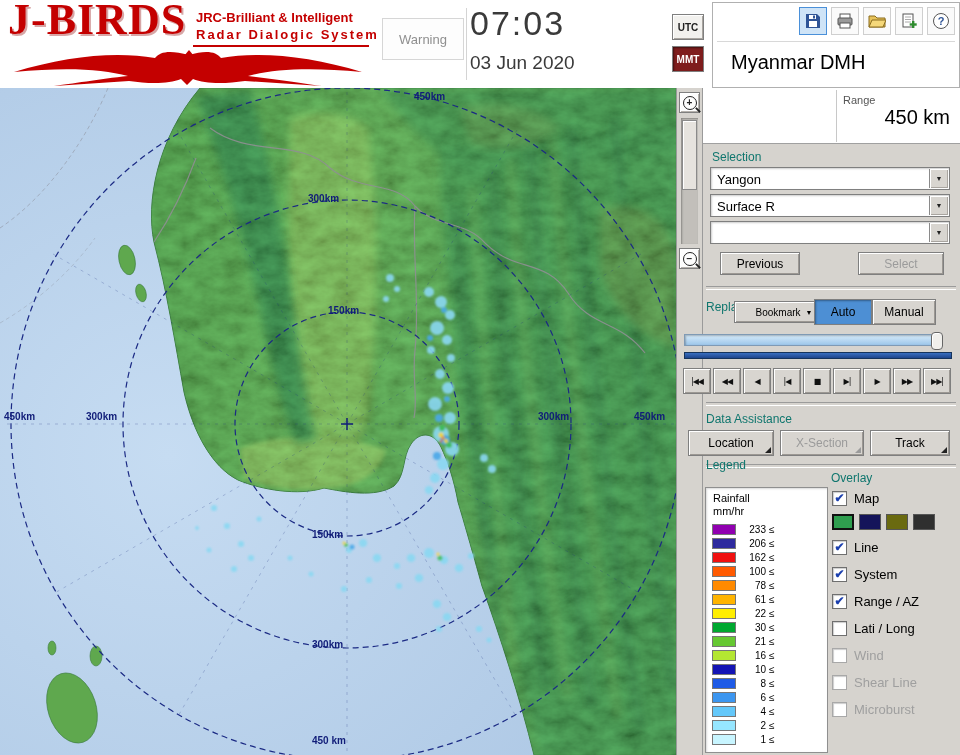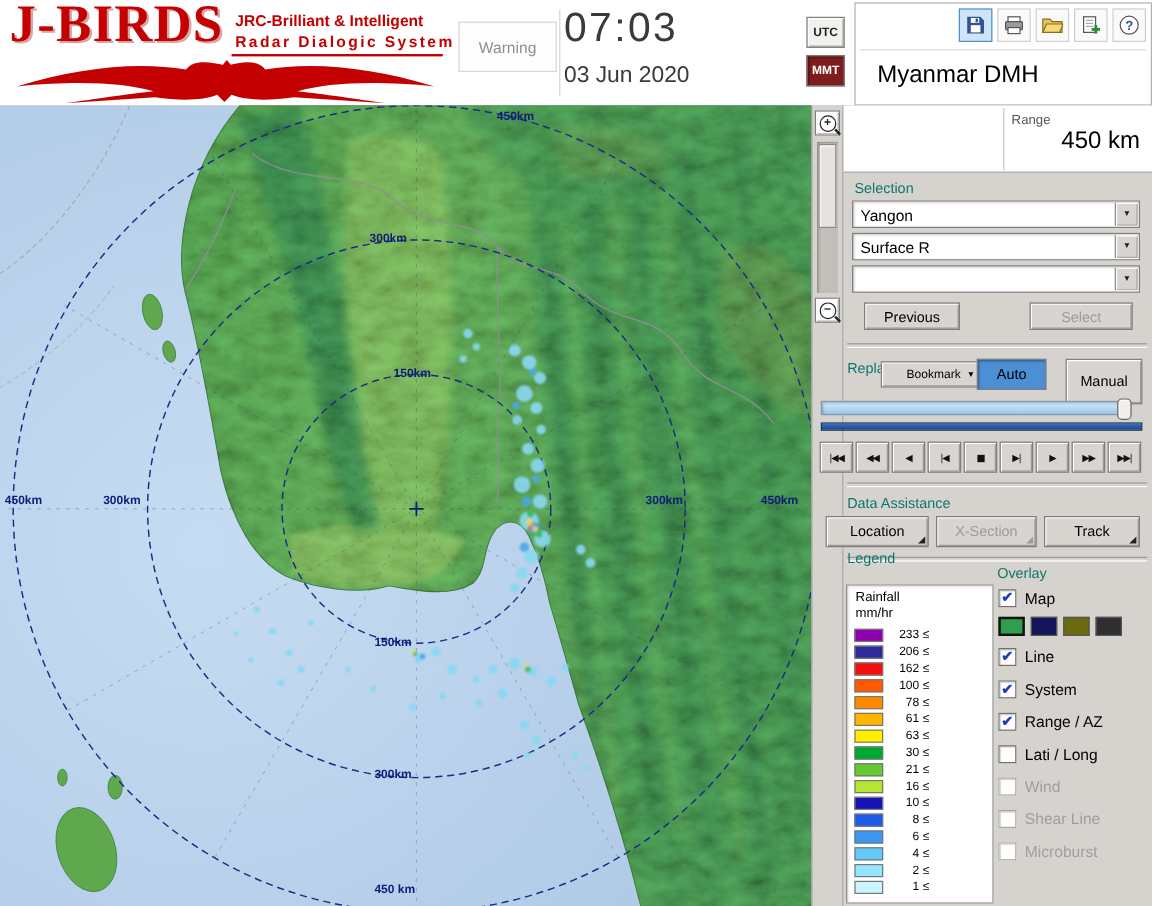--- a/index.html
+++ b/index.html
@@ -416,21 +416,21 @@
     <button class="btn disabled" style="left:155px;top:164px;width:86px;height:23px">Select</button>
 
     <div class="groove" style="top:198px"></div>
 
     <div class="sec-label" style="left:3px;top:212px">Replay</div>
     <button class="btn" style="left:31px;top:213px;width:100px;height:22px;font-size:10px">
       <span>Bookmark</span>
       <span style="font-size:7px;margin-left:5px">▼</span>
     </button>
     <button class="btn blue" style="left:111px;top:211px;width:58px;height:26px">Auto</button>
-    <button class="btn" style="left:185px;top:211px;width:64px;height:38px">Manual</button>
+    <button class="btn" style="left:169px;top:211px;width:64px;height:26px">Manual</button>
 
     <div class="slider-track">
       <div class="slider-thumb"></div>
     </div>
     <div class="data-bar"></div>
 
     <div id="playback">
         <button class="pbtn">|◀◀</button>
         <button class="pbtn">◀◀</button>
         <button class="pbtn">◀</button>
@@ -483,21 +483,21 @@
             <span class="lval">78</span>
             <span class="lle">≤</span>
           </div>
           <div class="lrow">
             <span class="lsw" style="background:#ffb400"></span>
             <span class="lval">61</span>
             <span class="lle">≤</span>
           </div>
           <div class="lrow">
             <span class="lsw" style="background:#ffee00"></span>
-            <span class="lval">63</span>
+            <span class="lval">22</span>
             <span class="lle">≤</span>
           </div>
           <div class="lrow">
             <span class="lsw" style="background:#00a830"></span>
             <span class="lval">30</span>
             <span class="lle">≤</span>
           </div>
           <div class="lrow">
             <span class="lsw" style="background:#66c832"></span>
             <span class="lval">21</span>

